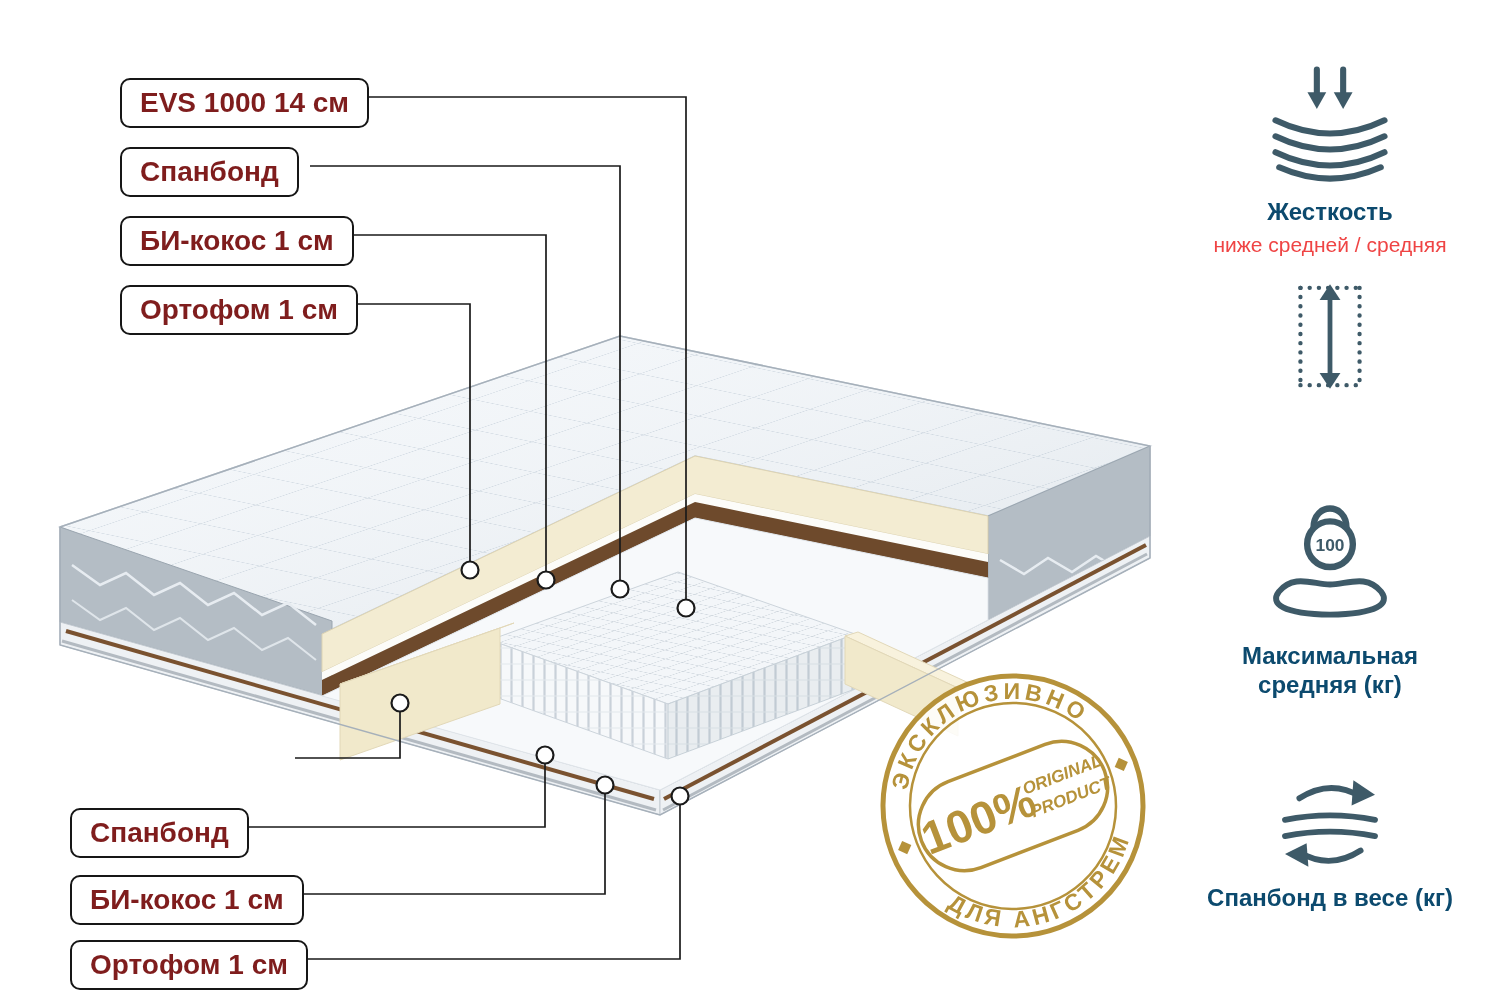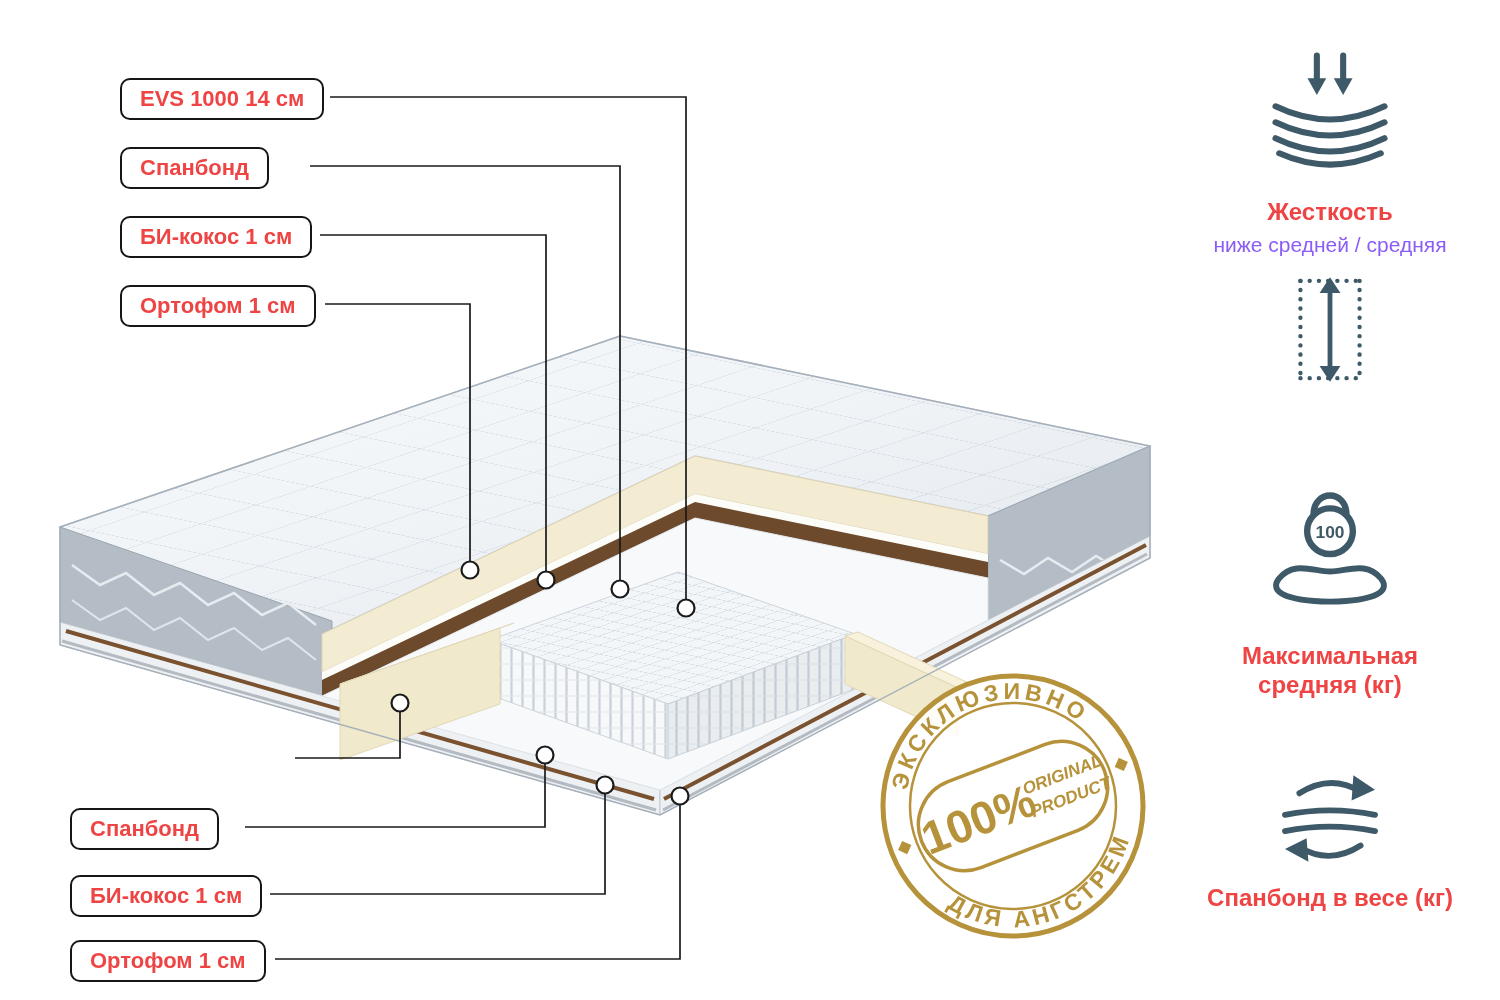--- a/index.html
+++ b/index.html
@@ -4,28 +4,28 @@
 <style>
   html,body{margin:0;padding:0;background:#ffffff;}
   .canvas{
     position:relative;width:1500px;height:1000px;background:#ffffff;
     font-family:"Liberation Sans",sans-serif;overflow:hidden;color:#161616;
   }
   .scene{position:absolute;left:0;top:0;}
   svg text{font-family:"Liberation Sans",sans-serif;}
   .callout{
     position:absolute;border:2px solid #161616;border-radius:10px;background:#ffffff;
-    font-weight:bold;font-size:22px;line-height:1.2;color:#ef4444;
+    font-weight:bold;font-size:28px;line-height:1.2;color:#7f1d1d;
     padding:6px 18px;white-space:nowrap;z-index:5;
   }
   .spec{position:absolute;left:1202px;width:256px;text-align:center;z-index:5;}
-  .spec-icon{display:flex;align-items:flex-start;justify-content:center;}
-  .spec-label{font-weight:bold;font-size:24px;color:#ef4444;margin-top:10px;line-height:1.2;}
+  .spec-icon{display:flex;align-items:flex-end;justify-content:center;}
+  .spec-label{font-weight:bold;font-size:24px;color:#0c4a6e;margin-top:10px;line-height:1.2;}
   .spec-label.narrow{max-width:215px;margin-left:auto;margin-right:auto;}
-  .spec-value{font-size:21px;color:#8b5cf6;margin-top:4px;line-height:1.3;}
+  .spec-value{font-size:21px;color:#ef4444;margin-top:4px;line-height:1.3;}
 </style>
 </head>
 <body>
 
 <div class="canvas">
 
   <svg class="scene" width="1500" height="1000" viewBox="0 0 1500 1000">
     <defs>
       <pattern id="quilt" width="58" height="58" patternUnits="userSpaceOnUse" patternTransform="matrix(0.979 0.203 -0.946 0.323 0 0)">
         <rect width="58" height="58" fill="#f4f7fa"></rect>

